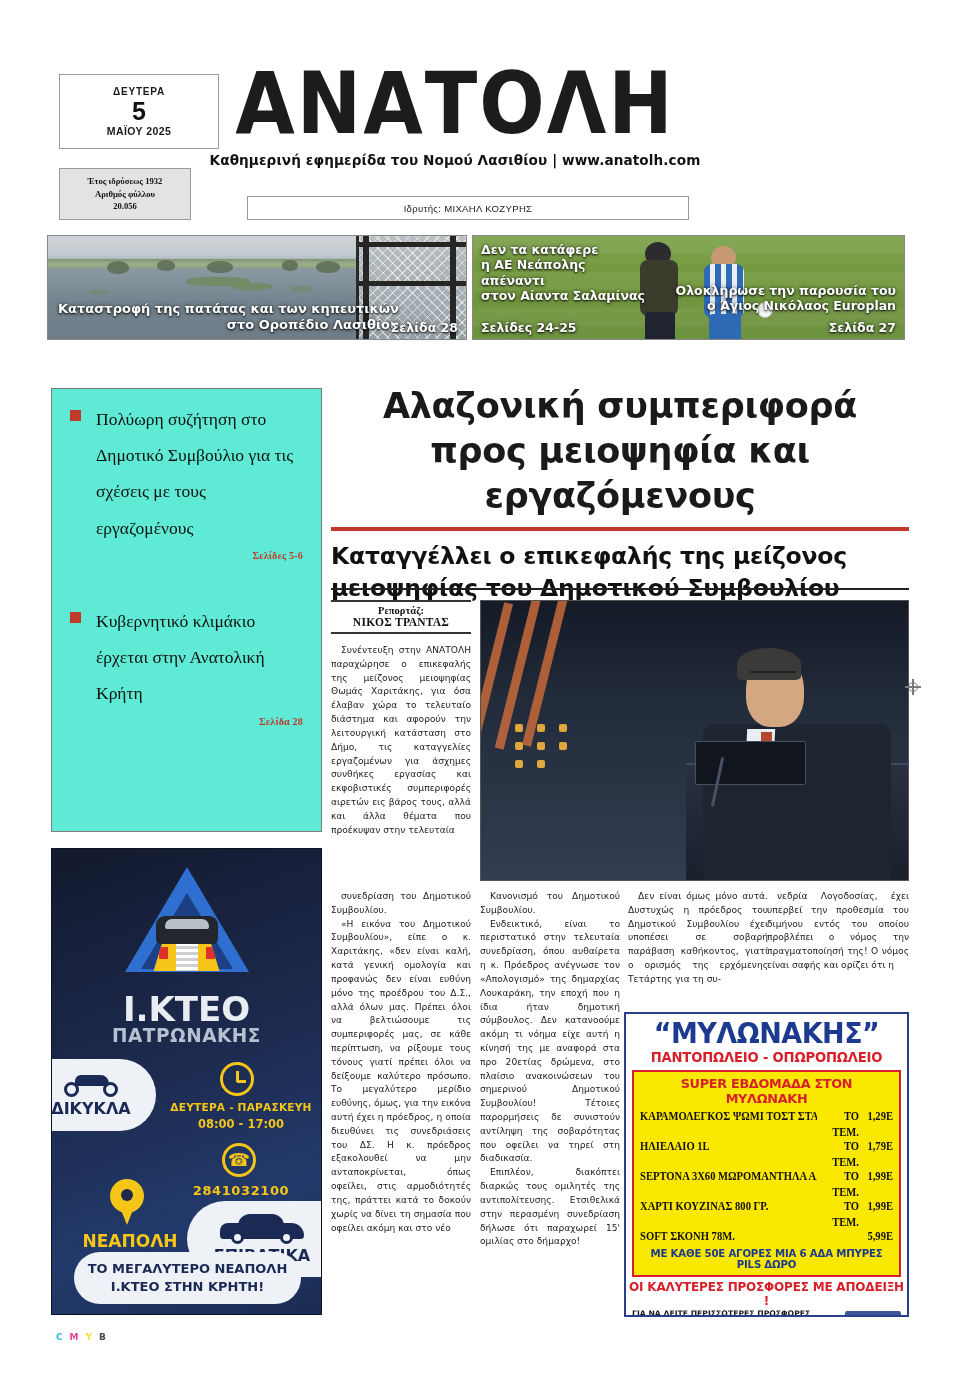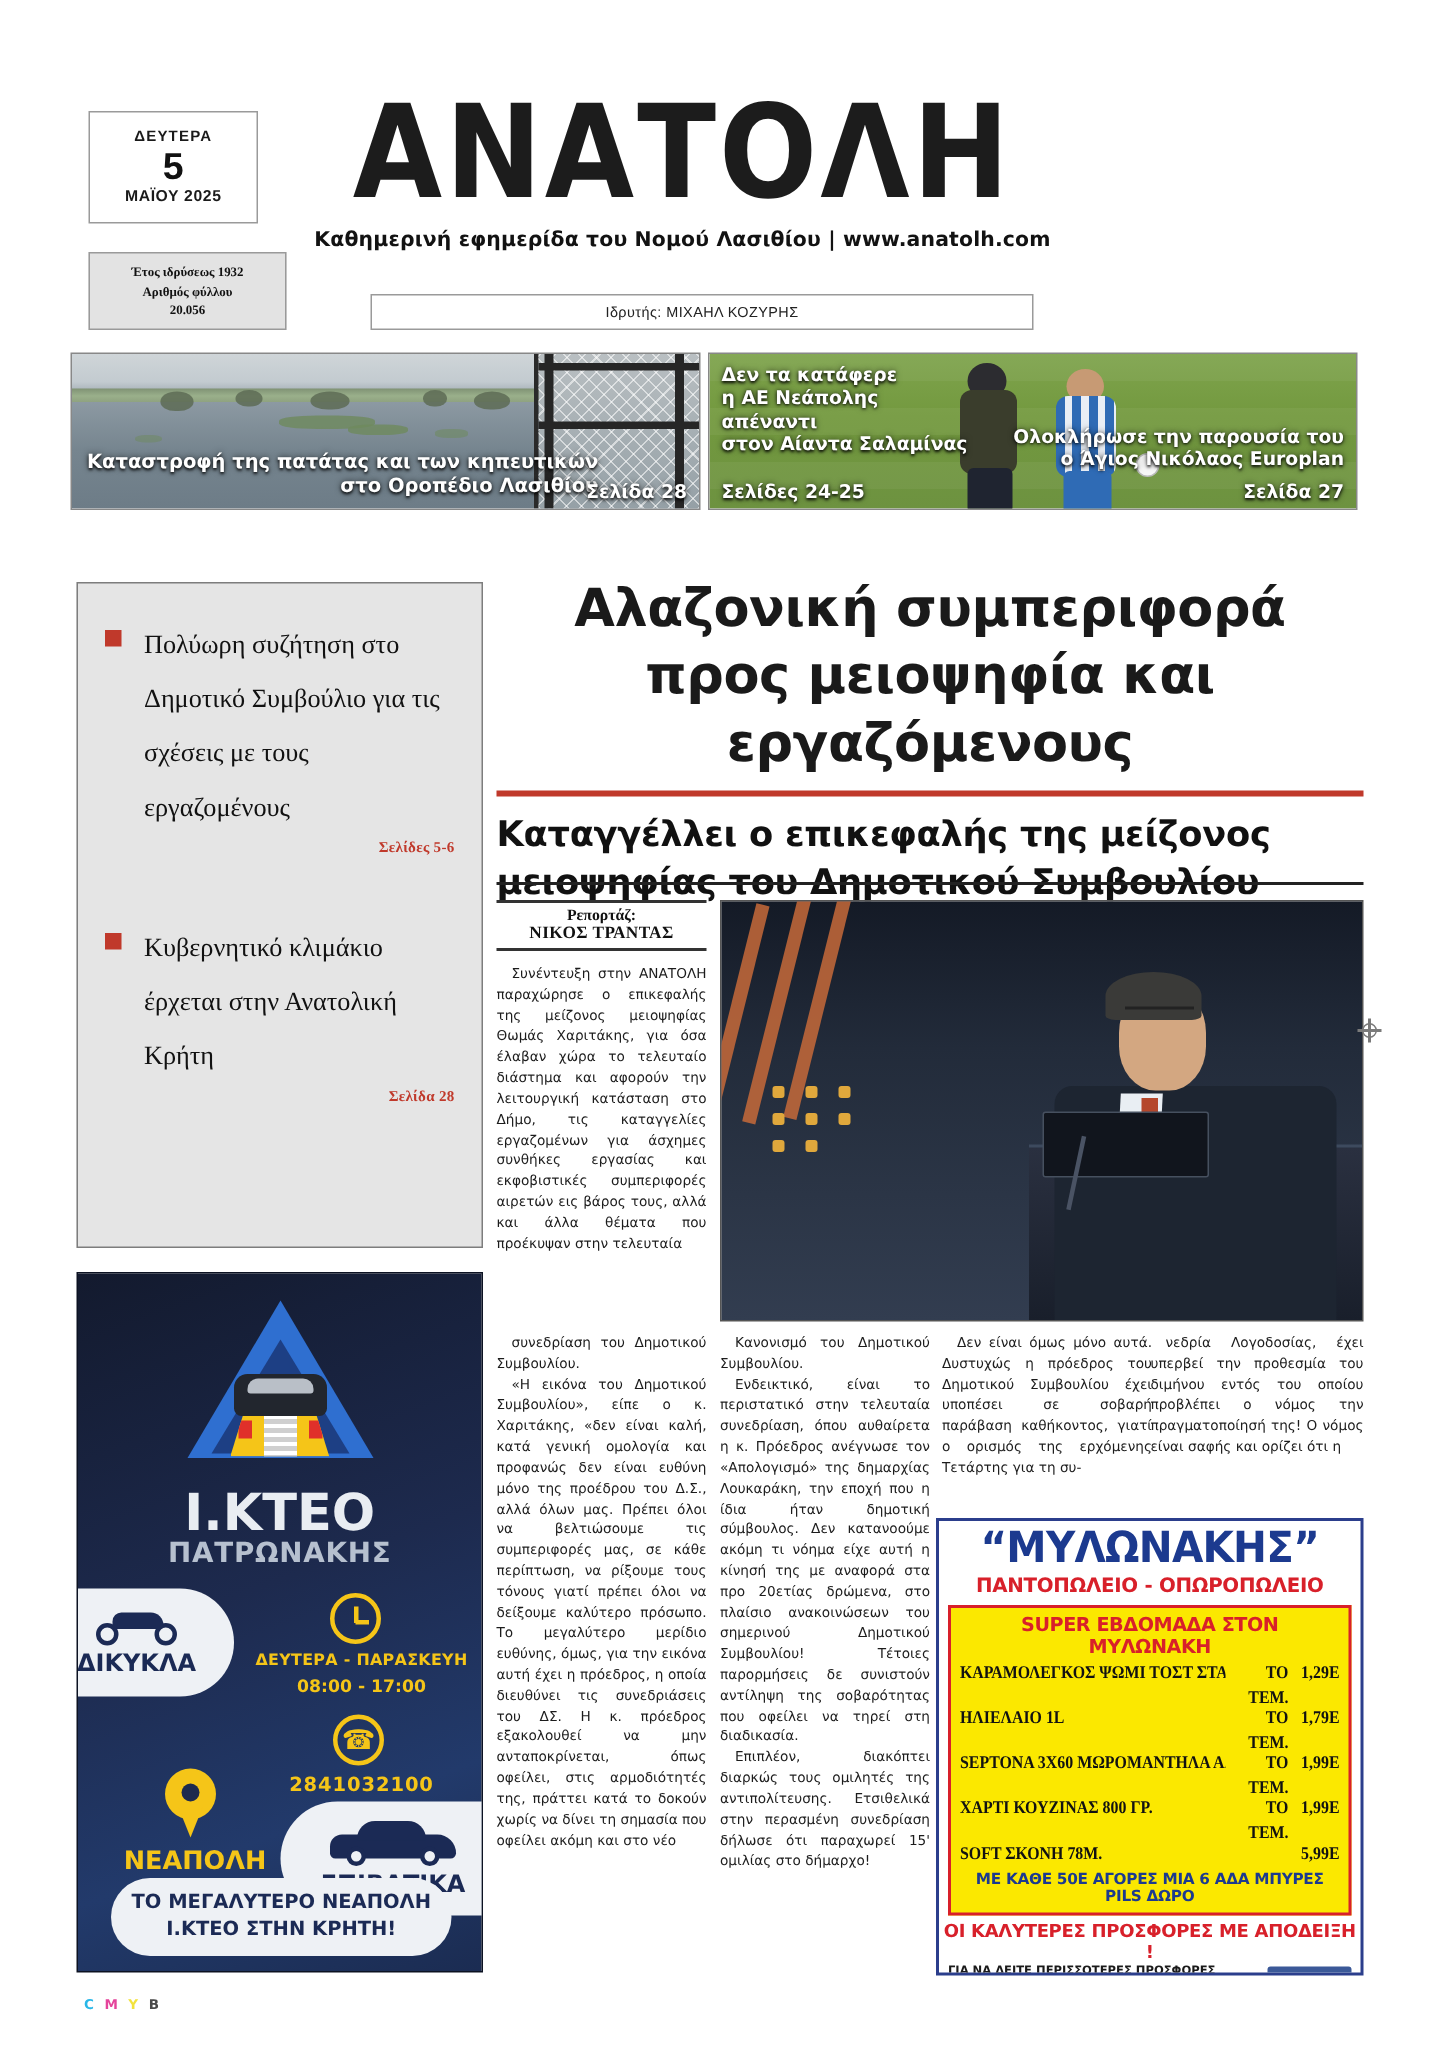--- a/index.html
+++ b/index.html
@@ -8,21 +8,21 @@
     background: #ffffff;
     font-family: "Liberation Sans", sans-serif;
     overflow: hidden;
   }
   .page { position: relative; width: 960px; height: 1373px; background:#fff; }
 
   
   .masthead { position:absolute; left:0; top:0; width:960px; height:228px; }
 
   .date-box {
-    position:absolute; left:59px; top:74px; width:113px; height:75px;
+    position:absolute; left:59px; top:74px; width:160px; height:75px;
     border:1px solid #9a9a9a; background:#fff;
     display:flex; flex-direction:column; align-items:center; justify-content:center;
   }
   .date-dow { font-size:10px; font-weight:700; letter-spacing:.8px; color:#1a1a1a; }
   .date-day { font-size:25px; font-weight:700; line-height:1.05; color:#111; margin:1px 0 1px; }
   .date-my  { font-size:10.5px; font-weight:700; letter-spacing:.4px; color:#1a1a1a; }
 
   .founded-box {
     position:absolute; left:59px; top:168px; width:132px; height:52px;
     border:1px solid #9a9a9a; background:#e3e3e3;
@@ -114,21 +114,21 @@
   }
   .cap-left   { left:10px; bottom:6px; font-size:13px;text-align:right; }
   .cap-tl     { left:8px; top:6px; font-size:12.5px; }
   .cap-br     { right:8px; bottom:26px; font-size:12.5px; text-align:right; }
   .cap-bl     { left:8px; bottom:4px; font-size:12.5px; }
   .cap-brp    { right:8px; bottom:4px; font-size:12.5px; }
 
   
   .sidebox {
     position:absolute; left:51px; top:388px; width:271px; height:444px;
-    border:1px solid #7d7d7d; background:#e5e5e5; padding:22px 18px 10px 16px;
+    border:1px solid #7d7d7d; background:#5eead4; padding:12px 18px 10px 16px;
   }
   .bullet-item { position:relative; padding-left:28px; margin-bottom:6px; }
   .bullet-sq {
     position:absolute; left:2px; top:9px; width:11px; height:11px; background:#c0392b;
   }
   .bullet-text {
     font-family:"Liberation Serif", serif; font-size:17.5px; color:#111;
     line-height:2.07; text-align:left;
   }
   .page-ref {

